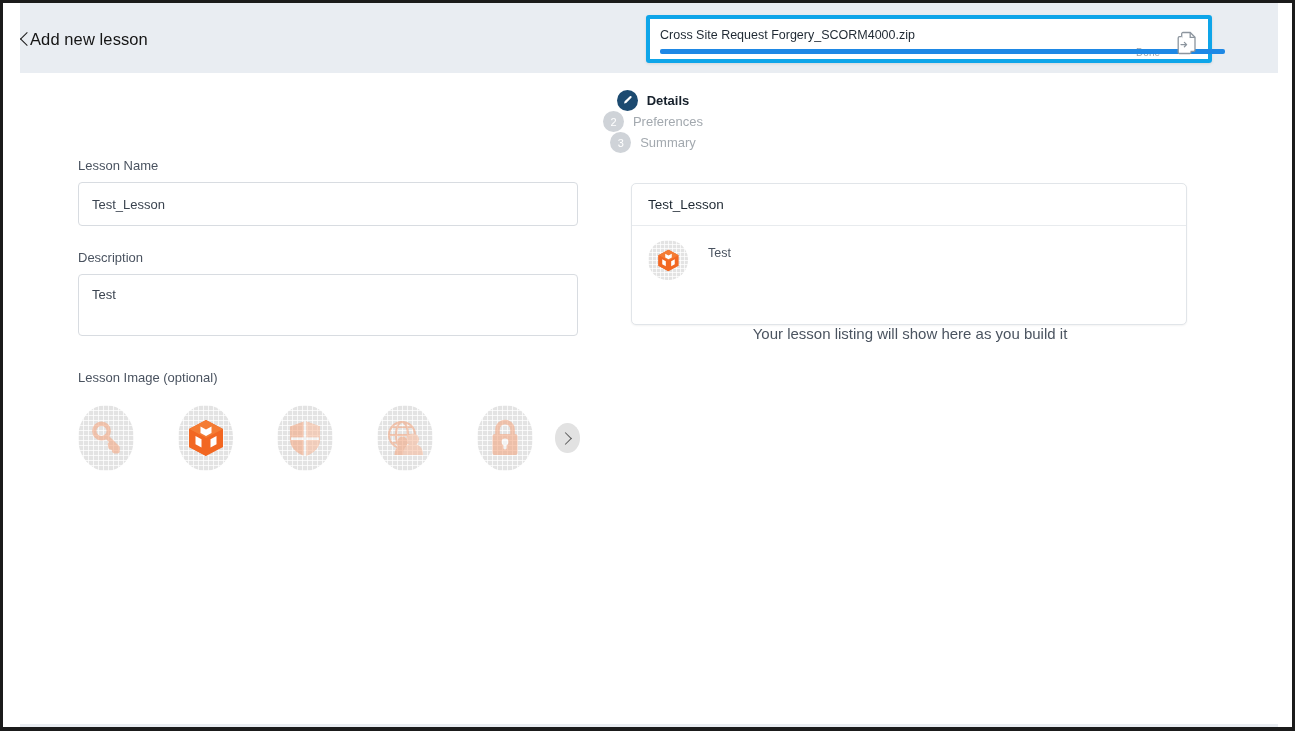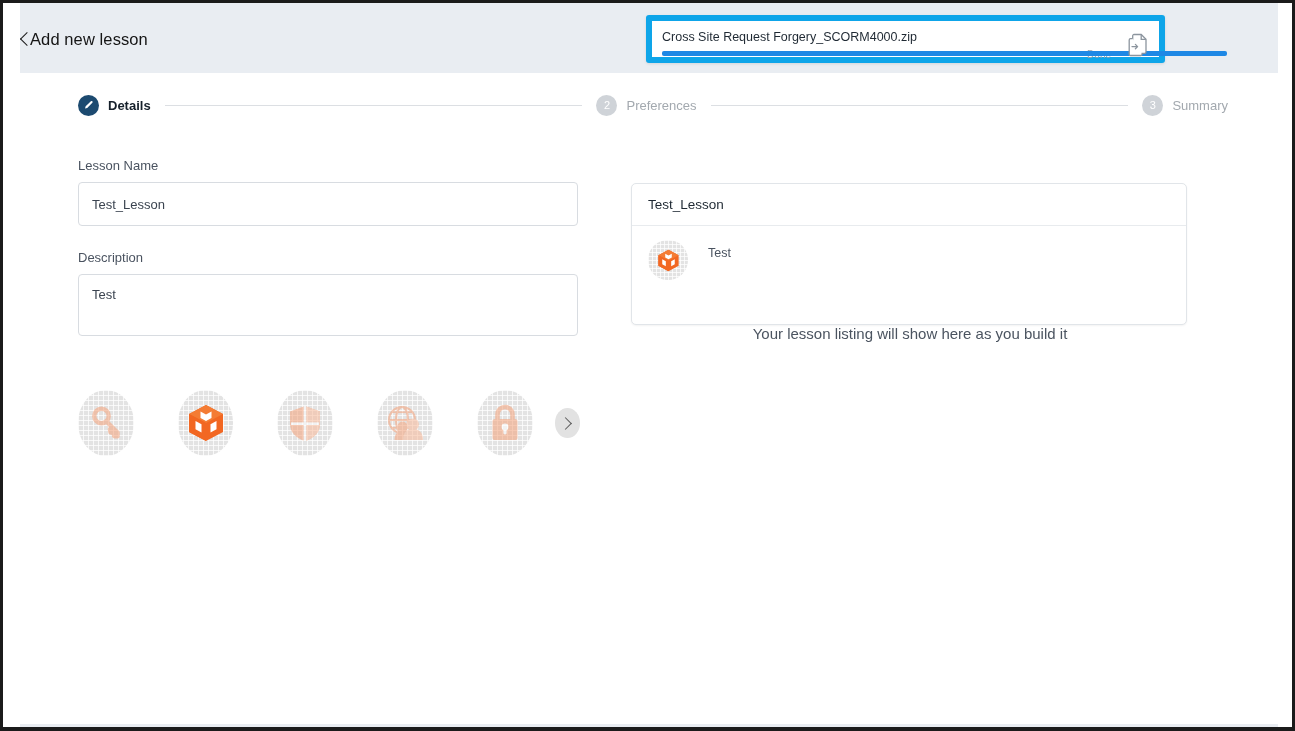--- a/index.html
+++ b/index.html
@@ -80,23 +80,23 @@
   .back-title {
     font-size: 16.5px;
     color: #151515;
     letter-spacing: 0.1px;
   }
 
   
   .upload-toast {
     position: absolute;
     left: 646px; top: 15px;
-    width: 519px; height: 48px;
+    width: 566px; height: 48px;
     background: #ffffff;
-    border: 6px solid #0ea5e9;
+    border: 4px solid #0ea5e9;
     border-radius: 3px;
     box-shadow: 0 1px 3px rgba(0,0,0,0.10);
     box-sizing: border-box;
     text-decoration: underline;
   }
   .toast-filename {
     position: absolute;
     left: 10px; top: 9px;
     font-size: 12.5px;
     color: #1f2933;
@@ -134,20 +134,21 @@
     background: #ffffff;
   }
 
   
   .stepper {
     position: absolute;
     left: 58px; top: 17px;
     width: 1150px; height: 30px;
     display: flex;
     align-items: center;
+    flex-direction: column;
   }
   .step {
     display: flex;
     align-items: center;
     gap: 9px;
     flex: 0 0 auto;
     cursor: pointer;
   }
   .step-dot {
     width: 21px; height: 21px;
@@ -395,20 +396,21 @@
       <div class="field-label">Lesson Name</div>
       <input class="text-input" type="text" value="Test_Lesson" style="">
 
       <div class="gap-a"></div>
 
       <div class="field-label">Description</div>
       <textarea class="text-area" style="">Test</textarea>
 
       <div class="gap-b"></div>
 
+      <div class="field-label">Lesson Image (optional)</div>
 
       <div class="img-row">
 
         <div class="img-swatch dim">
           <svg width="40" height="40" viewBox="0 0 40 40">
             <circle cx="15.5" cy="13" r="7.2" fill="none" stroke="#f4a27a" stroke-width="4.4"></circle>
             <path d="M20.2 18.2 L31.5 29.5 L31.5 33.2 L28.2 33.2 L27.6 30.0 L24.5 29.4 L23.9 26.2" fill="none" stroke="#f4a27a" stroke-width="4.4" stroke-linejoin="round" stroke-linecap="round"></path>
           </svg>
         </div>
 

